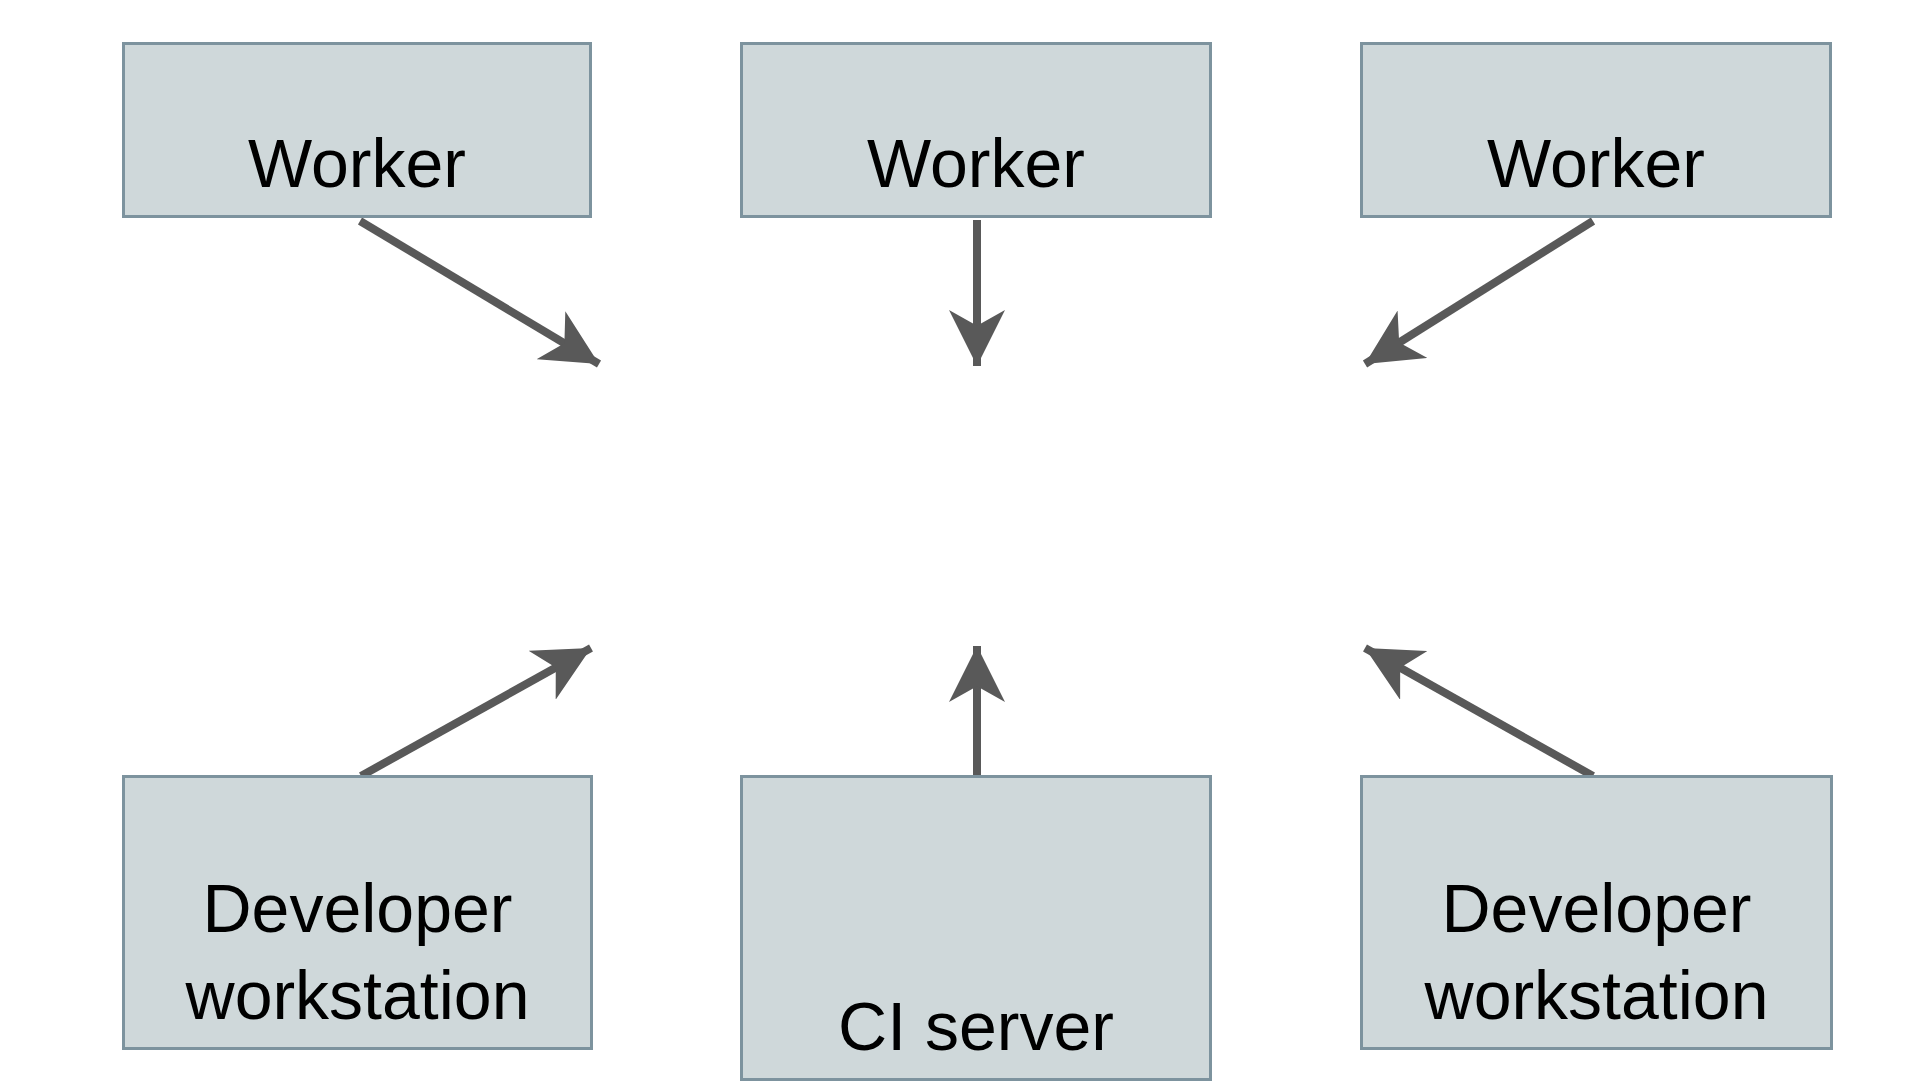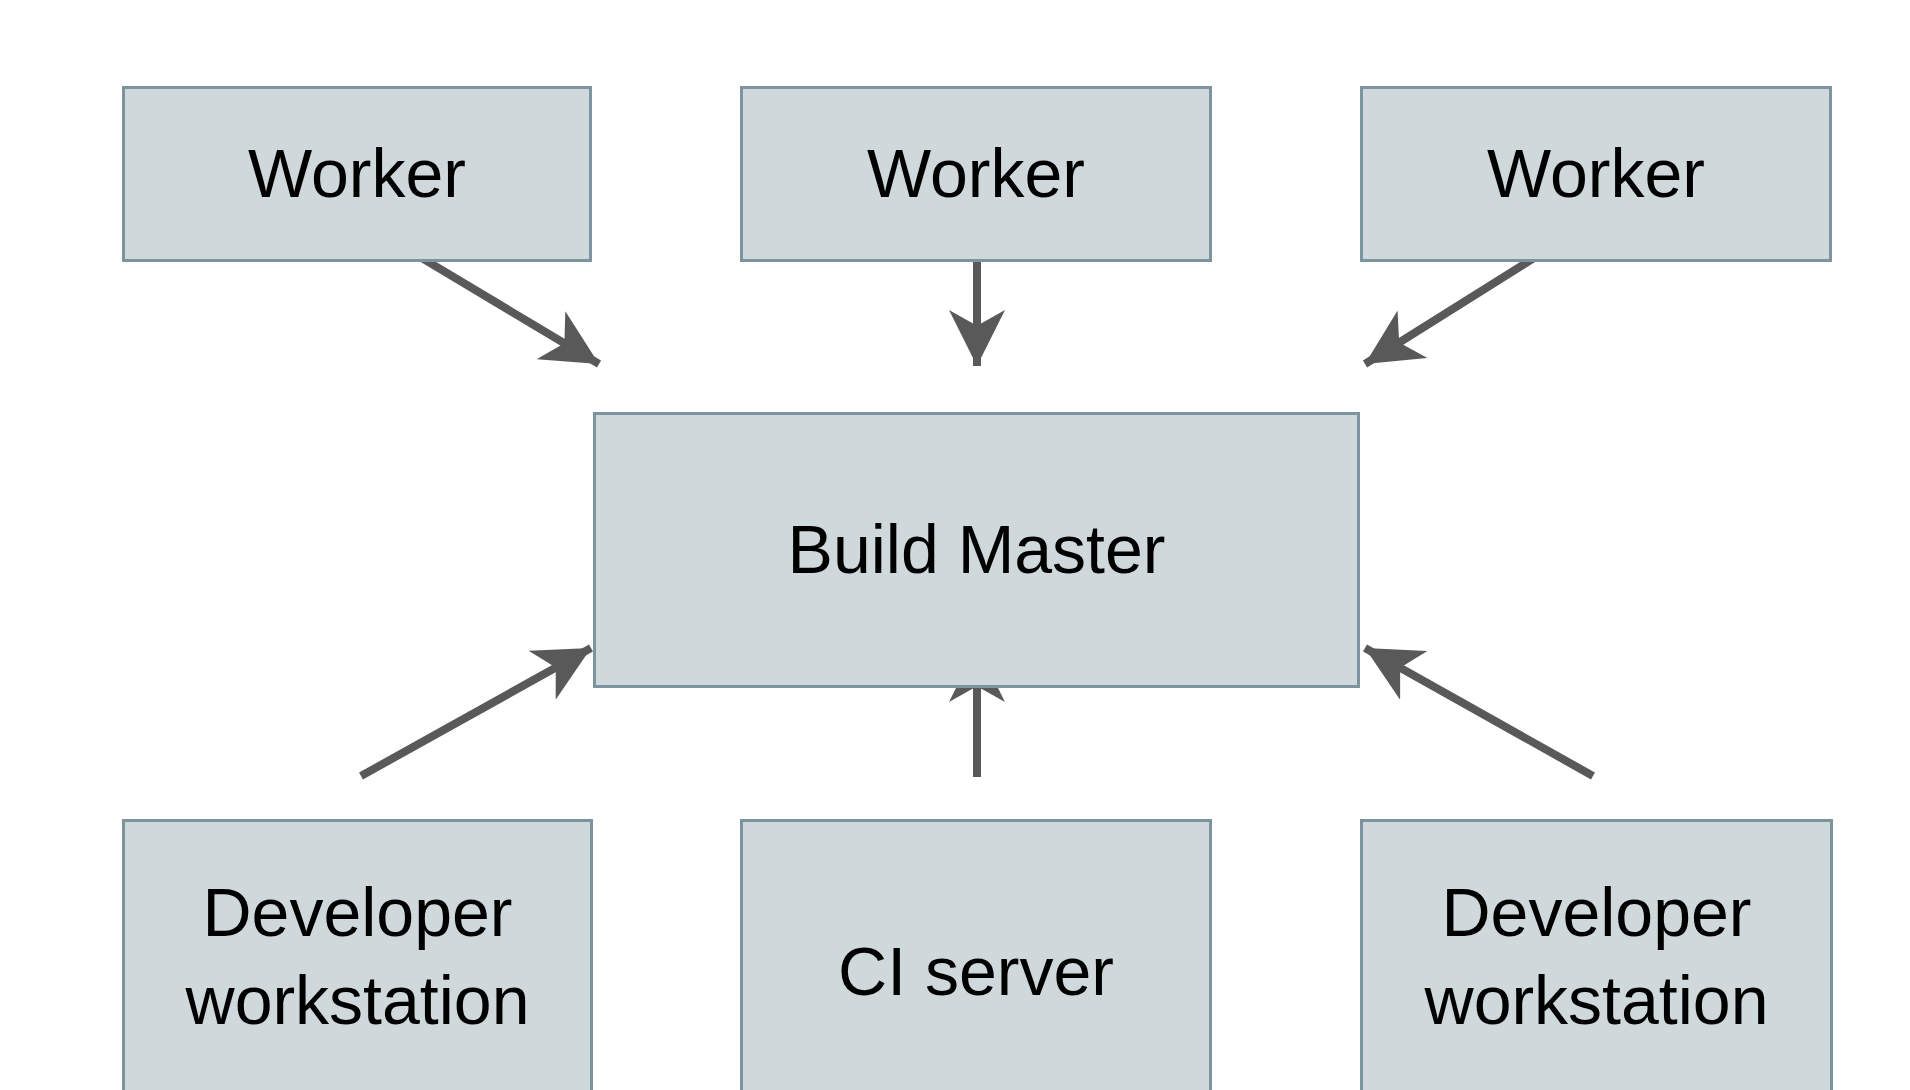--- a/index.html
+++ b/index.html
@@ -21,28 +21,27 @@
     left: 0;
     top: 0;
     pointer-events: none;
   }
   .node {
     position: absolute;
     background: #cfd8da;
     border: 3px solid #7d939e;
     box-sizing: border-box;
     display: flex;
-    align-items: center;
+    align-items: flex-end;
     justify-content: center;
     text-align: center;
     font-size: 68px;
     line-height: 1.28;
     color: #000000;
     padding: 8px 24px;
-    margin-top: 44px;
   }
   .node-worker-1        { left: 122px;  top: 42px;  width: 470px; height: 176px; }
   .node-worker-2        { left: 740px;  top: 42px;  width: 472px; height: 176px; }
   .node-worker-3        { left: 1360px; top: 42px;  width: 472px; height: 176px; }
   .node-build-master    { left: 593px;  top: 368px; width: 767px; height: 276px; }
   .node-dev-left        { left: 122px;  top: 775px; width: 471px; height: 275px; }
   .node-ci-server       { left: 740px;  top: 775px; width: 472px; height: 306px; }
   .node-dev-right       { left: 1360px; top: 775px; width: 473px; height: 275px; }
 </style>
 </head>
@@ -69,23 +68,20 @@
   </div>
 
   <div class="node node-worker-2">
     <span>Worker</span>
   </div>
 
   <div class="node node-worker-3">
     <span>Worker</span>
   </div>
 
-  <div class="node node-build-master">
-    <span>Build Master</span>
-  </div>
 
   <div class="node node-dev-left">
     <span>Developer workstation</span>
   </div>
 
   <div class="node node-ci-server">
     <span>CI server</span>
   </div>
 
   <div class="node node-dev-right">

